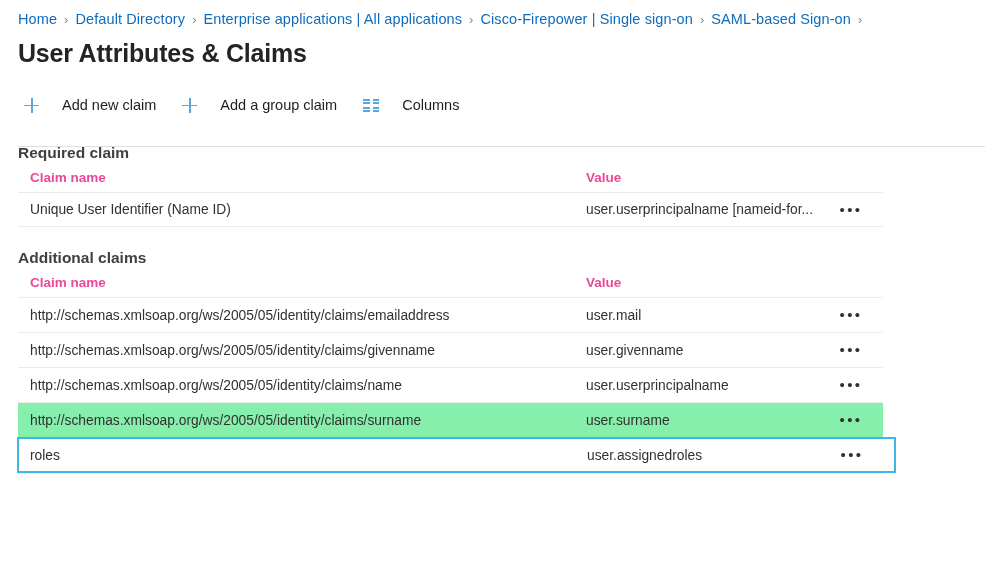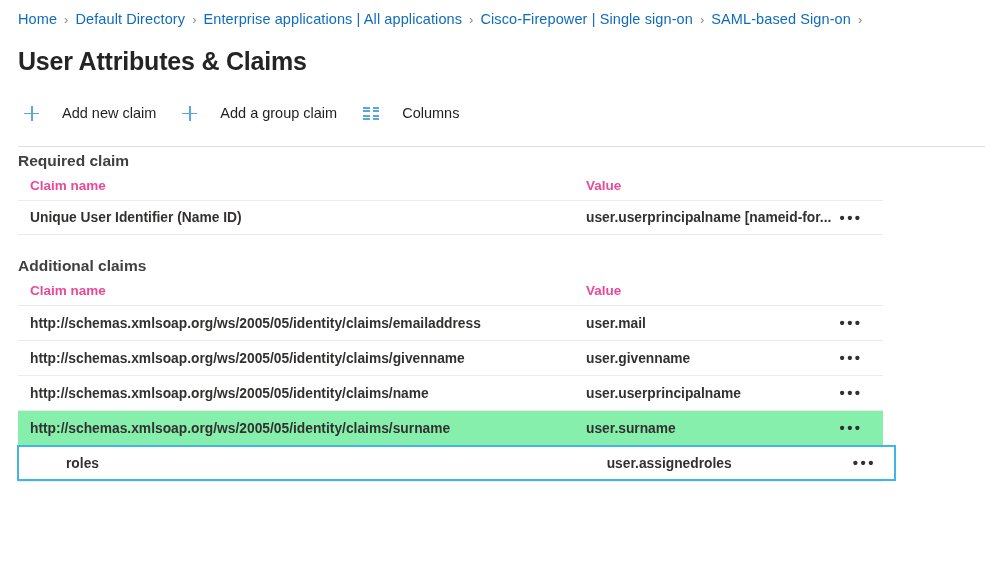--- a/index.html
+++ b/index.html
@@ -32,21 +32,21 @@
   }
   .crumb-sep {
     color: #8a8886;
     margin: 0 7px;
     font-size: 13px;
     user-select: none;
   }
 
   
   .page-title {
-    margin: 17px 0 0 18px;
+    margin: 9px 0 0 18px;
     font-size: 25px;
     font-weight: bold;
     color: #242424;
     letter-spacing: -0.2px;
   }
 
   
   .commandbar {
     display: flex;
     align-items: center;
@@ -137,36 +137,35 @@
 
   .row {
     display: flex;
     align-items: center;
     height: 35px;
     font-size: 13.8px;
     color: #323130;
     border-top: 1px solid #edebe9;
     box-sizing: border-box;
     position: relative;
-    font-weight: bold;
   }
   .row.last { border-bottom: 1px solid #edebe9; }
   .row.hovered { background: #86efac; }
   .row .c-name  { white-space: nowrap; overflow: hidden; text-overflow: ellipsis; }
   .row .c-value { white-space: nowrap; overflow: hidden; text-overflow: ellipsis; }
 
   .row.focused {
     border: 2px solid #41b6e6;
     background: #ffffff;
     width: 879px;
     height: 36px;
     margin-left: -1px;
     z-index: 2;
   }
-  .row.focused .c-name { padding-left: 11px; margin-left: 36px; }
+  .row.focused .c-name { padding-left: 11px; }
 
   .ellipsis-btn {
     width: 30px;
     height: 22px;
     display: flex;
     align-items: center;
     justify-content: center;
     cursor: pointer;
     color: #323130;
     letter-spacing: 2.4px;

